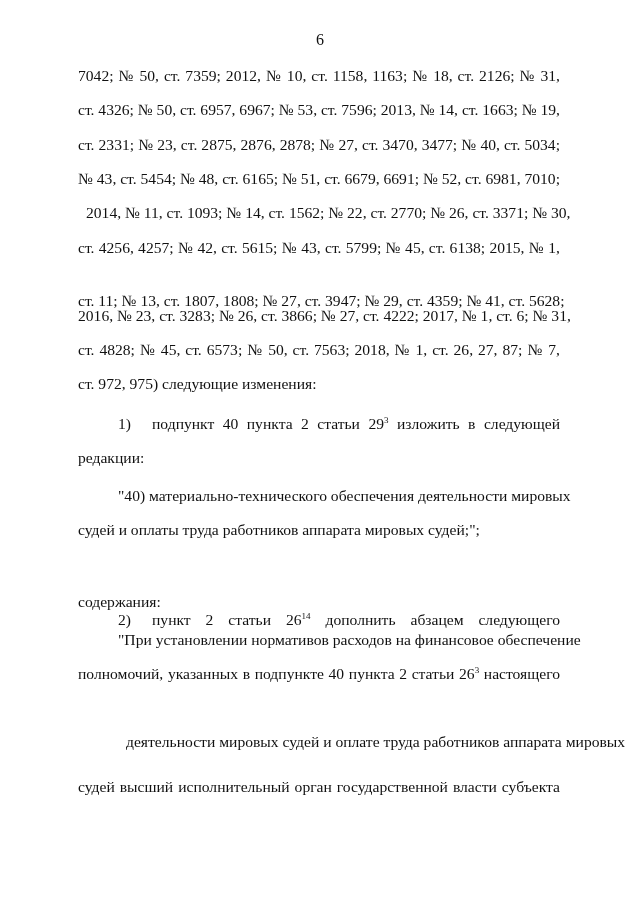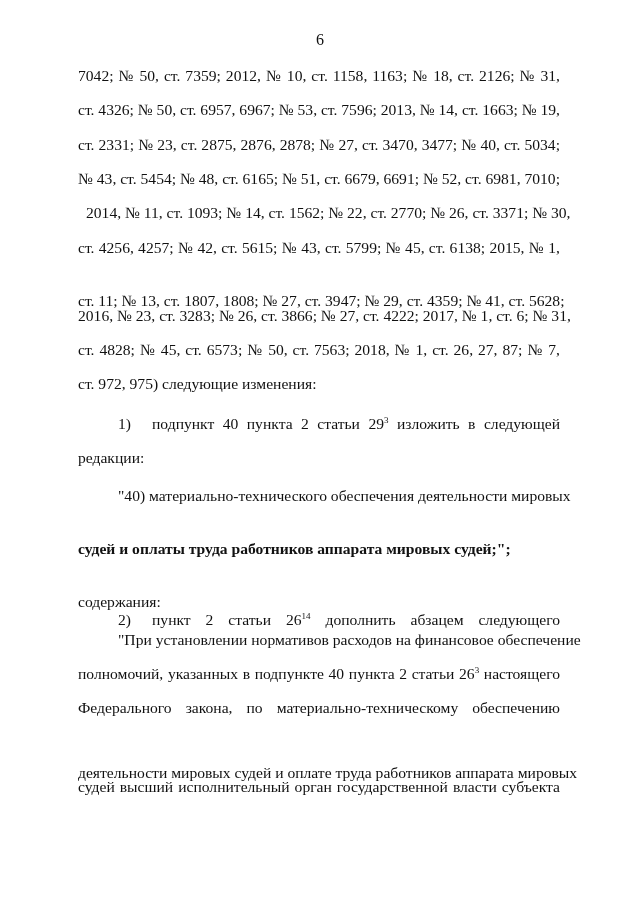--- a/index.html
+++ b/index.html
@@ -78,26 +78,25 @@
   <div class="line" style="top:306px;">2016, № 23, ст. 3283; № 26, ст. 3866; № 27, ст. 4222; 2017, № 1, ст. 6; № 31,</div>
   <div class="line" style="top:340px;">ст. 4828; № 45, ст. 6573; № 50, ст. 7563; 2018, № 1, ст. 26, 27, 87; № 7,</div>
   <div class="line last" style="top:374px;">ст. 972, 975) следующие изменения:</div>
 
   <div class="line indent-list" style="top:414px;">
     <span class="num-label">1)</span><span><span>подпункт 40 пункта 2 статьи 29</span><sup>3</sup><span> изложить в следующей</span></span>
   </div>
   <div class="line last" style="top:448px;">редакции:</div>
 
   <div class="line indent" style="top:486px;">"40) материально-технического обеспечения деятельности мировых</div>
-  <div class="line last" style="top:539px;font-weight:bold;">судей и оплаты труда работников аппарата мировых судей;";</div>
+  <div class="line last" style="top:520px;">судей и оплаты труда работников аппарата мировых судей;";</div>
 
   <div class="line indent-list" style="top:572px;margin-top:38px;">
     <span class="num-label">2)</span><span><span>пункт 2 статьи 26</span><sup>14</sup><span> дополнить абзацем следующего</span></span>
   </div>
   <div class="line last" style="top:592px;">содержания:</div>
 
   <div class="line indent" style="top:630px;">"При установлении нормативов расходов на финансовое обеспечение</div>
   <div class="line" style="top:664px;"><span>полномочий, указанных в подпункте 40 пункта 2 статьи 26</span><sup>3</sup><span> настоящего</span></div>
-  <div class="line" style="top:698px;">Федерального закона, по материально-техническому обеспечению</div>
-  <div class="line" style="top:763px;">деятельности мировых судей и оплате труда работников аппарата мировых</div>
+  <div class="line" style="top:732px;margin-left:48px;">деятельности мировых судей и оплате труда работников аппарата мировых</div>
   <div class="line" style="top:766px;margin-top:11px;">судей высший исполнительный орган государственной власти субъекта</div>
 
 </div>
 
 </body></html>

